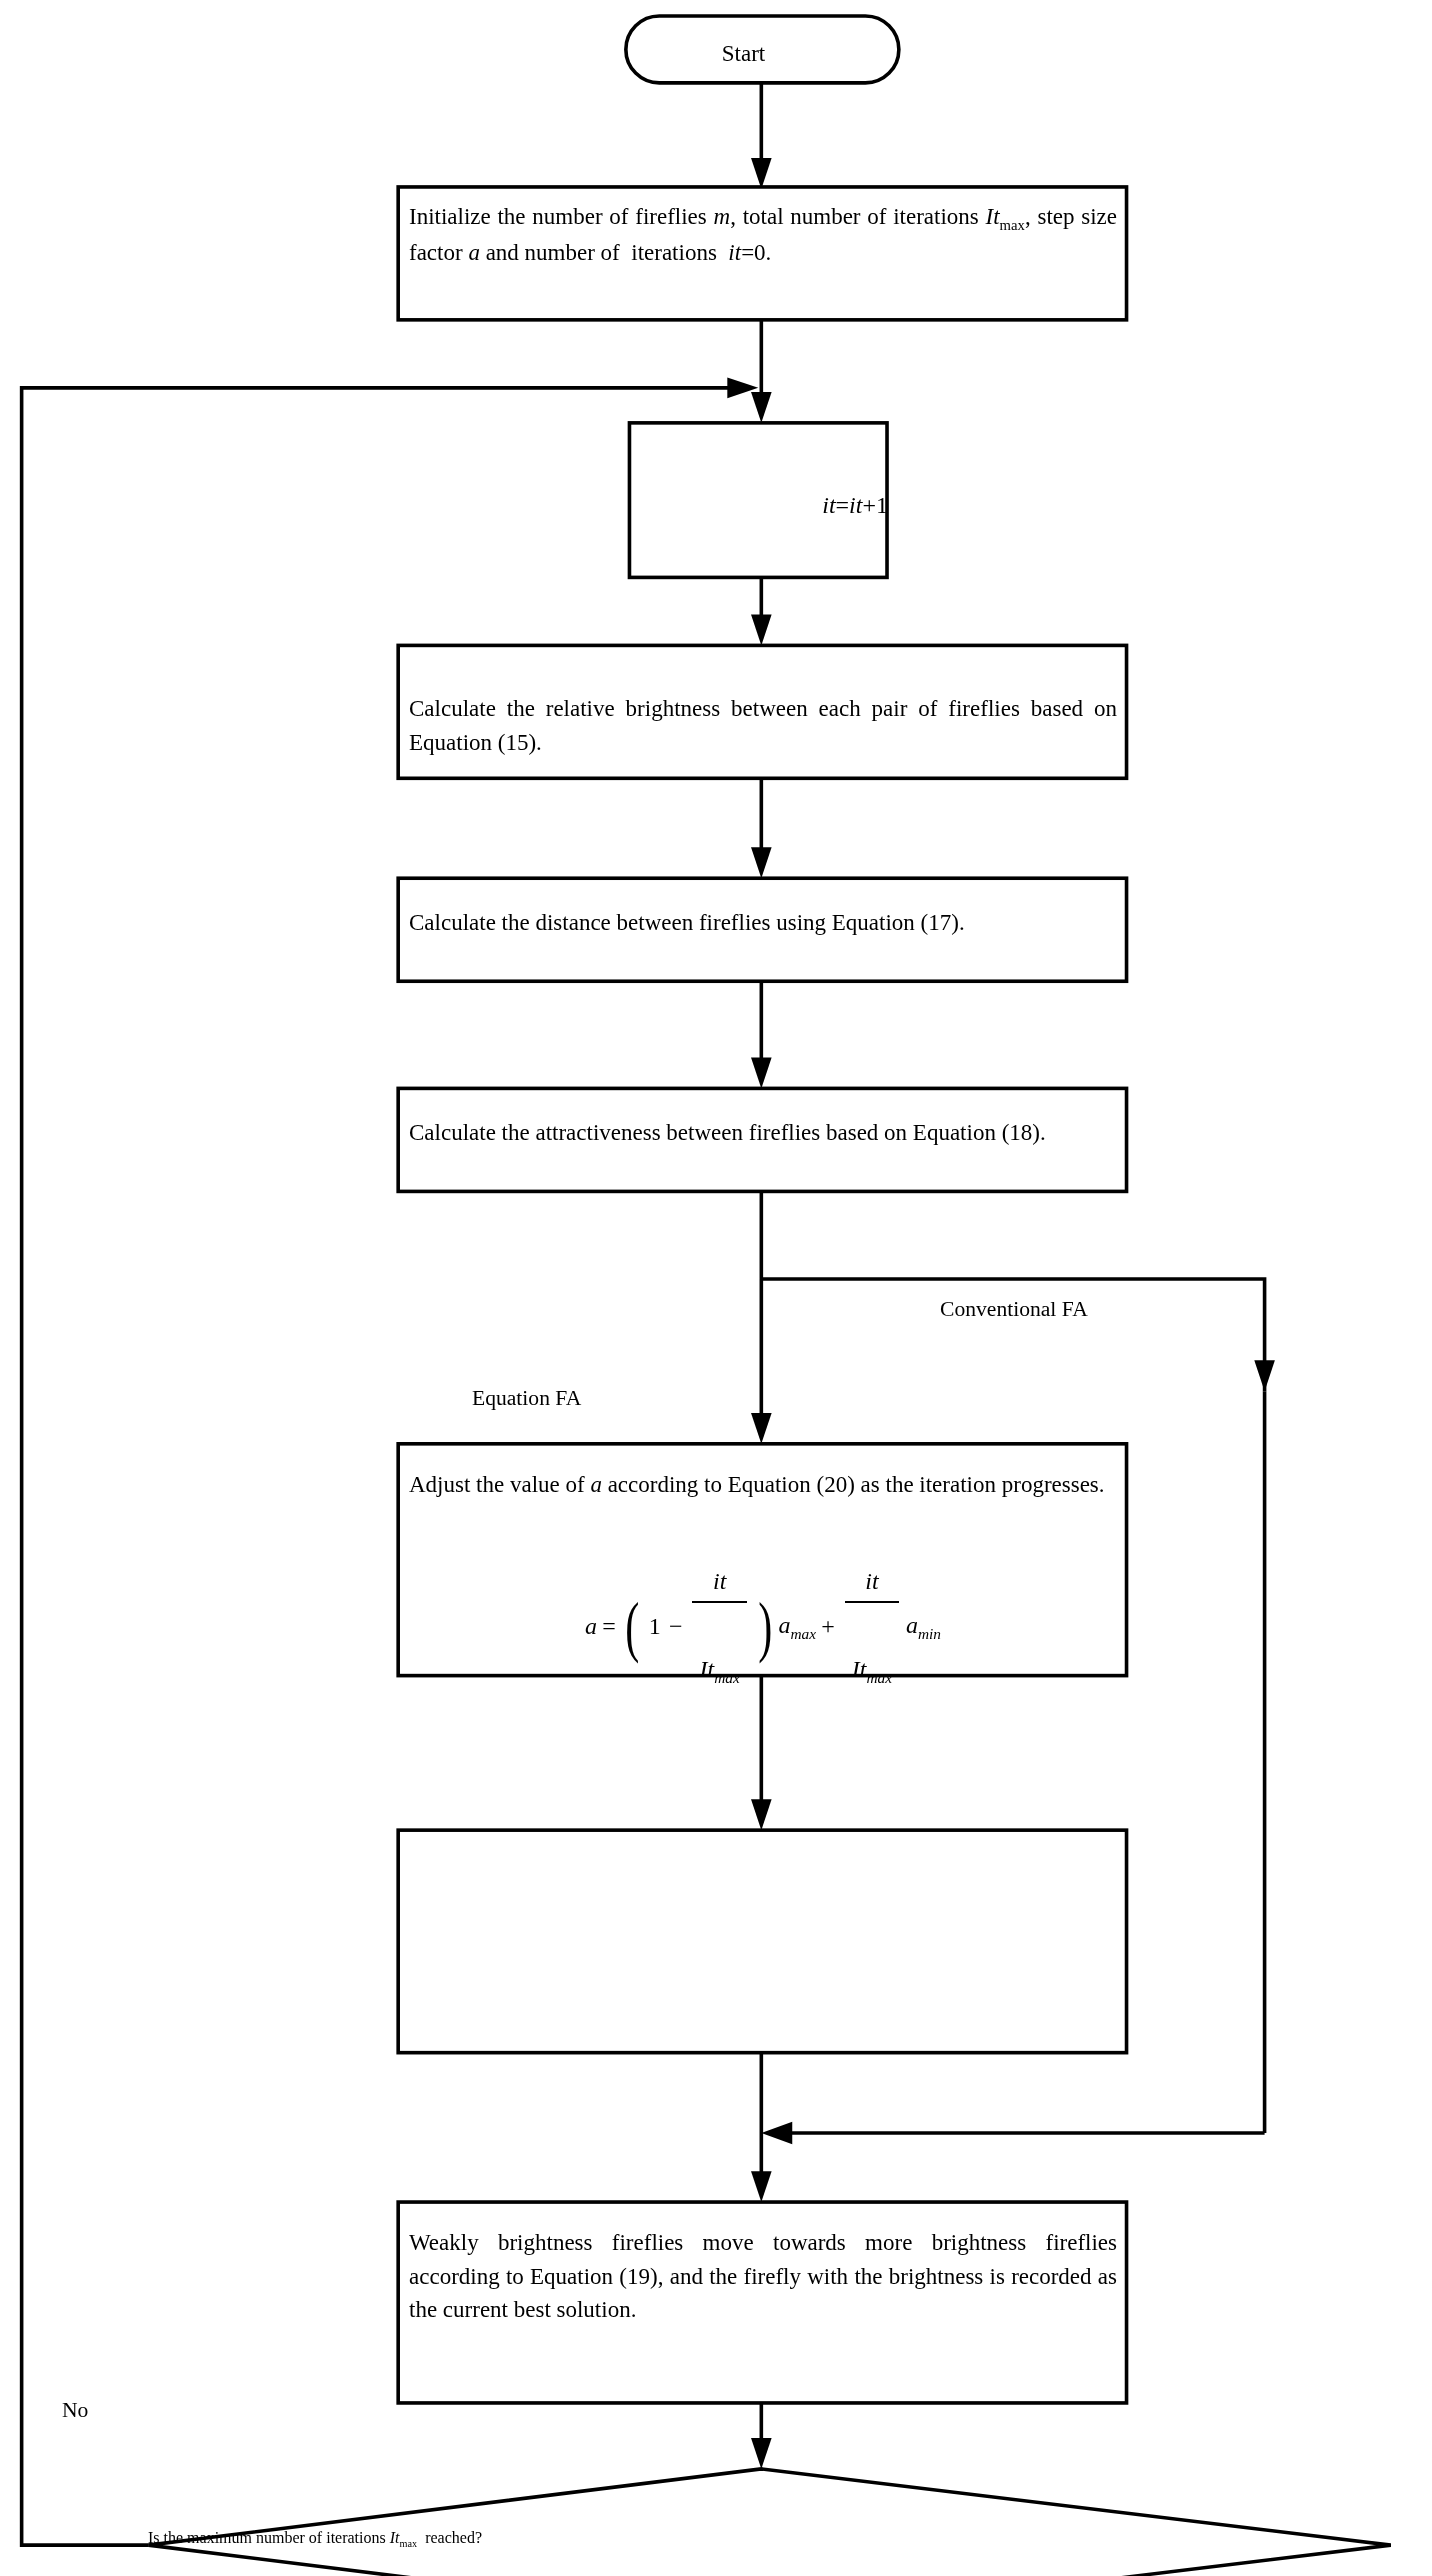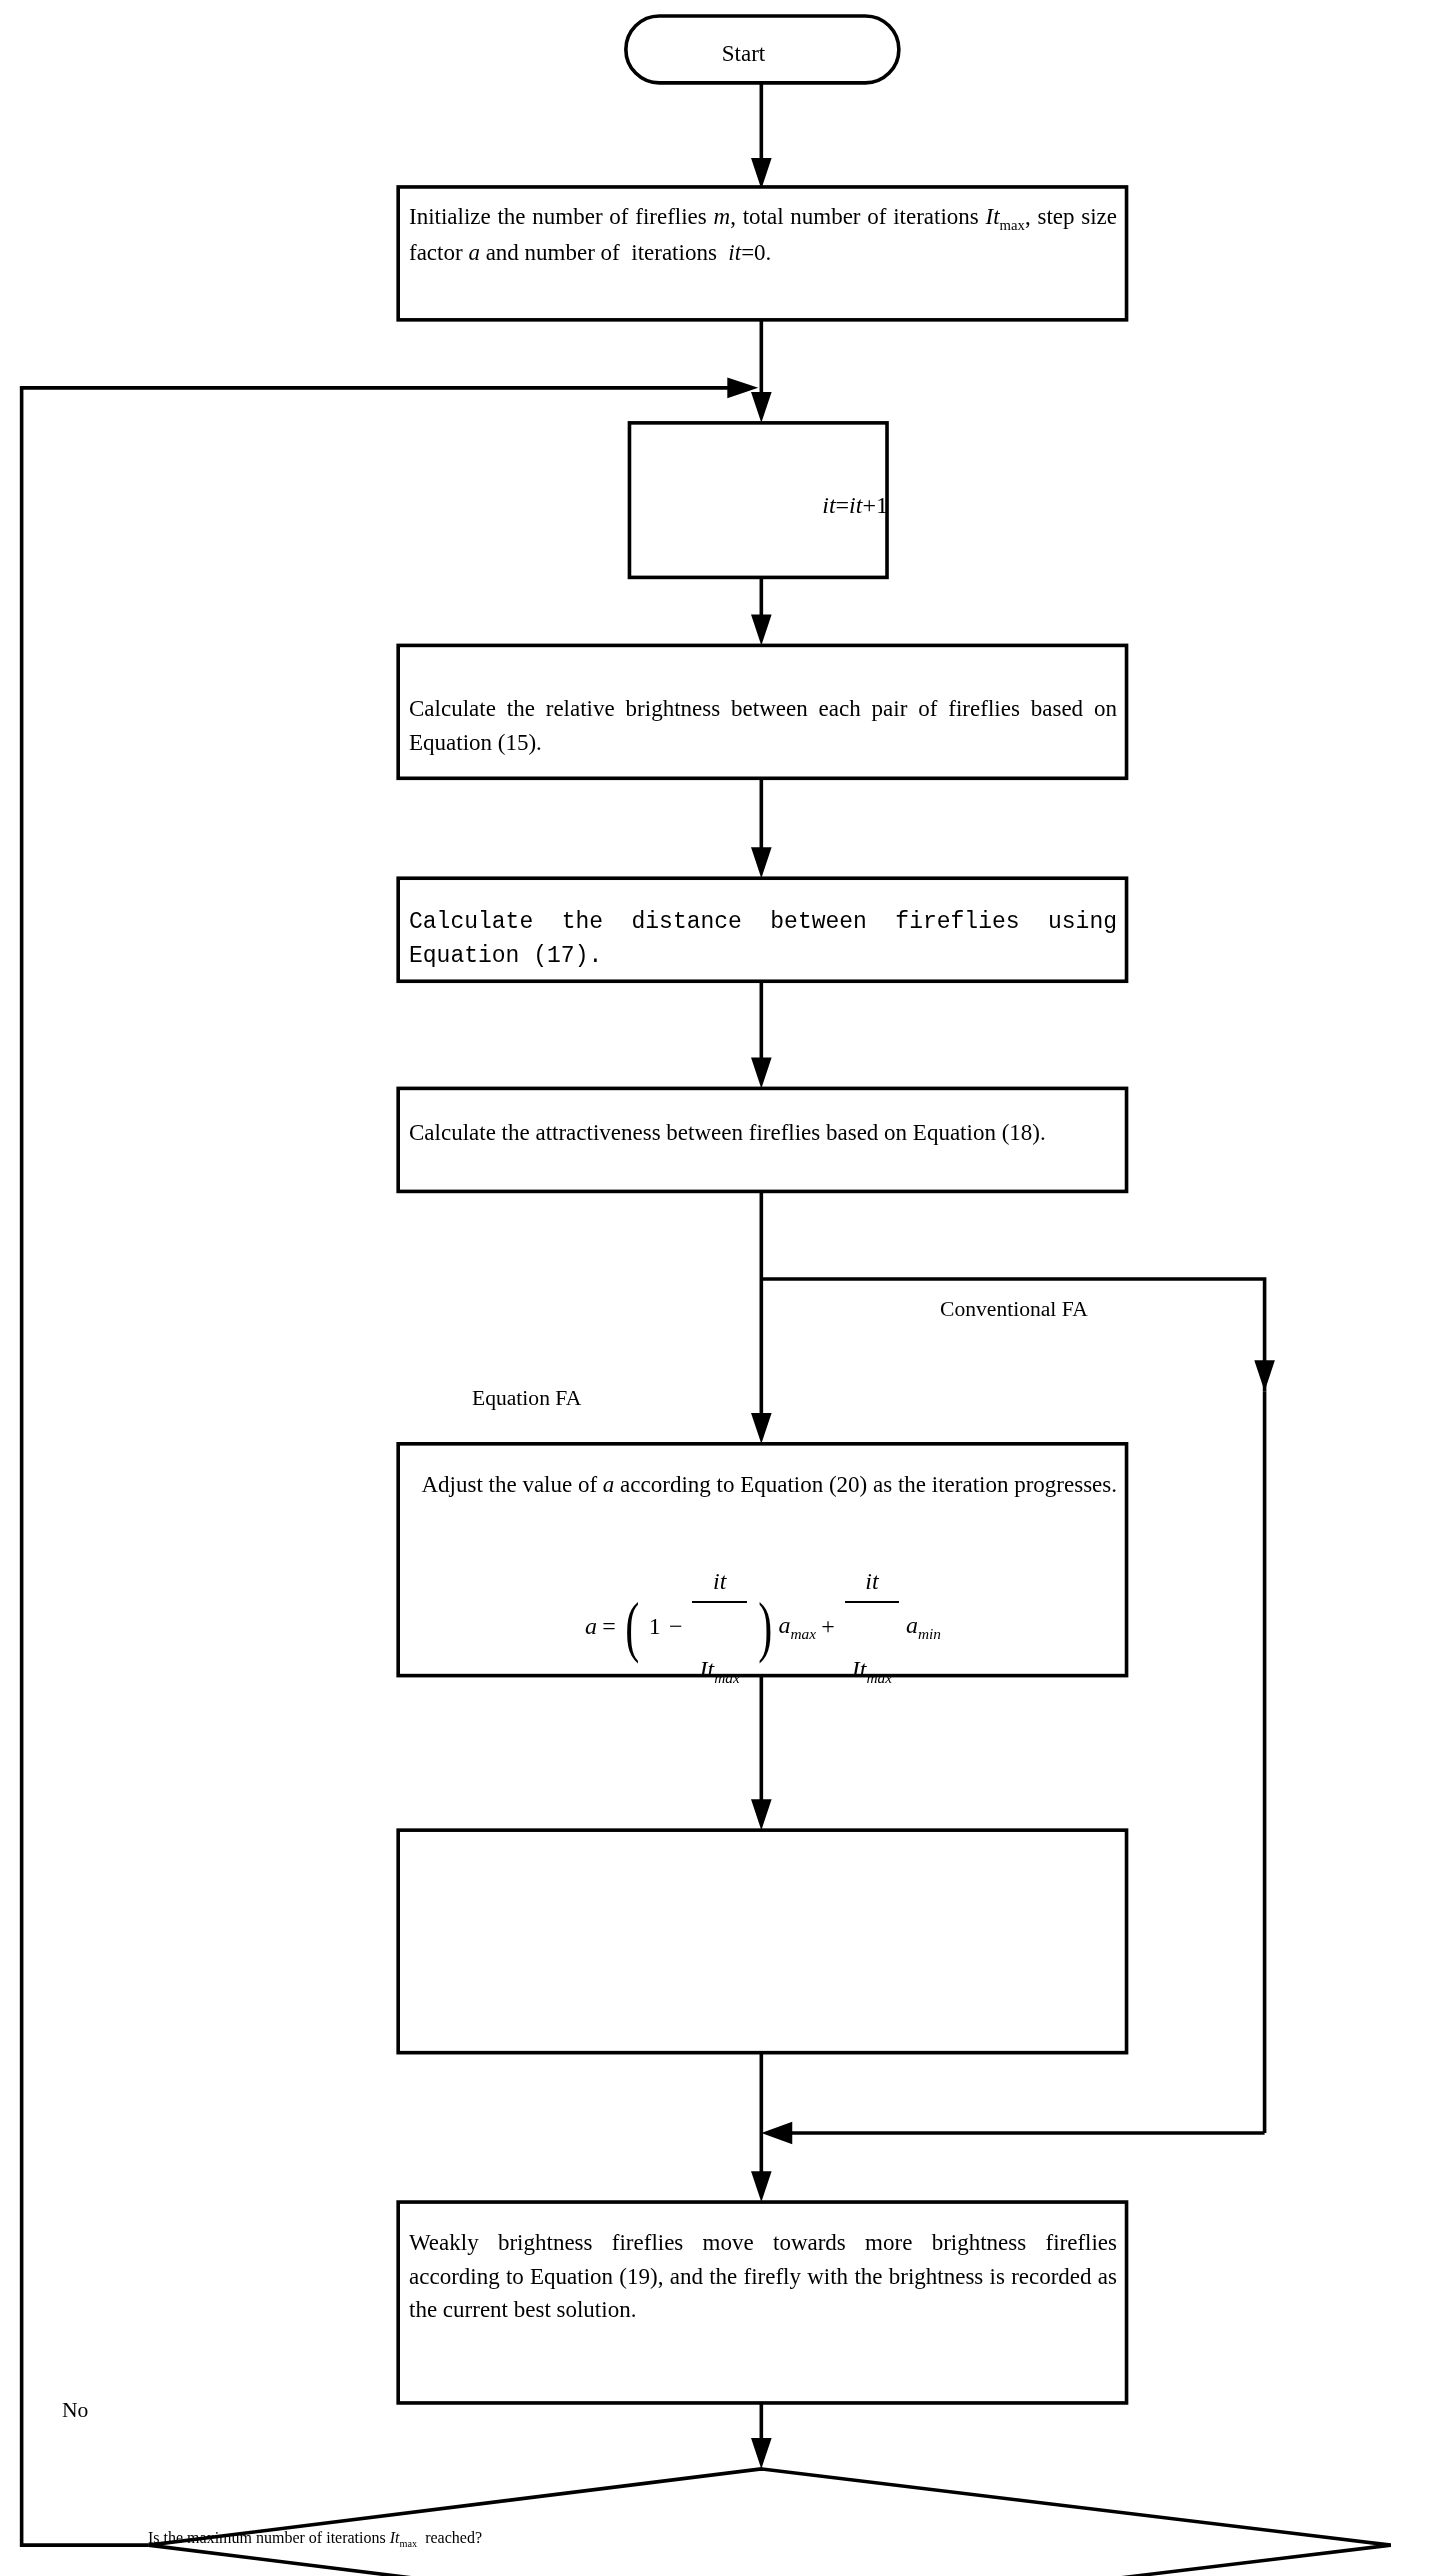--- a/index.html
+++ b/index.html
@@ -46,21 +46,21 @@
   }
   .terminal-label {
     text-align: center;
     font-size: 23px;
   }
   .process-body {
     text-align: justify;
     text-justify: inter-word;
     font-size: 23px;
   }
-  .process-body.ragged { text-align: right; }
+  .process-body.ragged { text-align: left; }
   .center-text { text-align: right; }
   .edge-label {
     position: absolute;
     font-size: 21.6px;
     color: #000000;
     white-space: nowrap;
     font-family: "Liberation Serif", "DejaVu Serif", serif;
   }
   .decision-label {
     position: absolute;
@@ -204,21 +204,21 @@
     of iterations <i>It</i><span class="sub">max</span>, step size factor <i>a</i> and number
     of&nbsp; iterations&nbsp; <i>it</i>=0.
   </div>
 
   <div class="node-text center-text" style="left:630px; top:488px; width:258px; font-size:24px;">
     <i>it</i>=<i>it</i>+1
   </div>
 
   <div class="node-text process-body" style="left:409px; top:692px; width:708px;">Calculate the relative brightness between each pair of fireflies based on Equation (15).</div>
 
-  <div class="node-text process-body" style="left:409px; top:906px; width:708px;font-family:Liberation Mono, monospace;">Calculate the distance between fireflies using Equation (17).</div>
+  <div class="node-text process-body" style="left:409px; top:906px; width:708px;">Calculate the distance between fireflies using Equation (17).</div>
 
   <div class="node-text process-body" style="left:409px; top:1116px; width:708px;">Calculate the attractiveness between fireflies based on Equation (18).</div>
 
   <div class="edge-label" style="left:893px; top:1297px;margin-left:47px;">Conventional FA</div>
   <div class="edge-label" style="left:472px; top:1386px;">Equation FA</div>
 
   <div class="node-text process-body ragged" style="left:409px; top:1468px; width:708px;">
     Adjust the value of <i>a</i> according to Equation (20)
     as the iteration progresses.
   </div>

